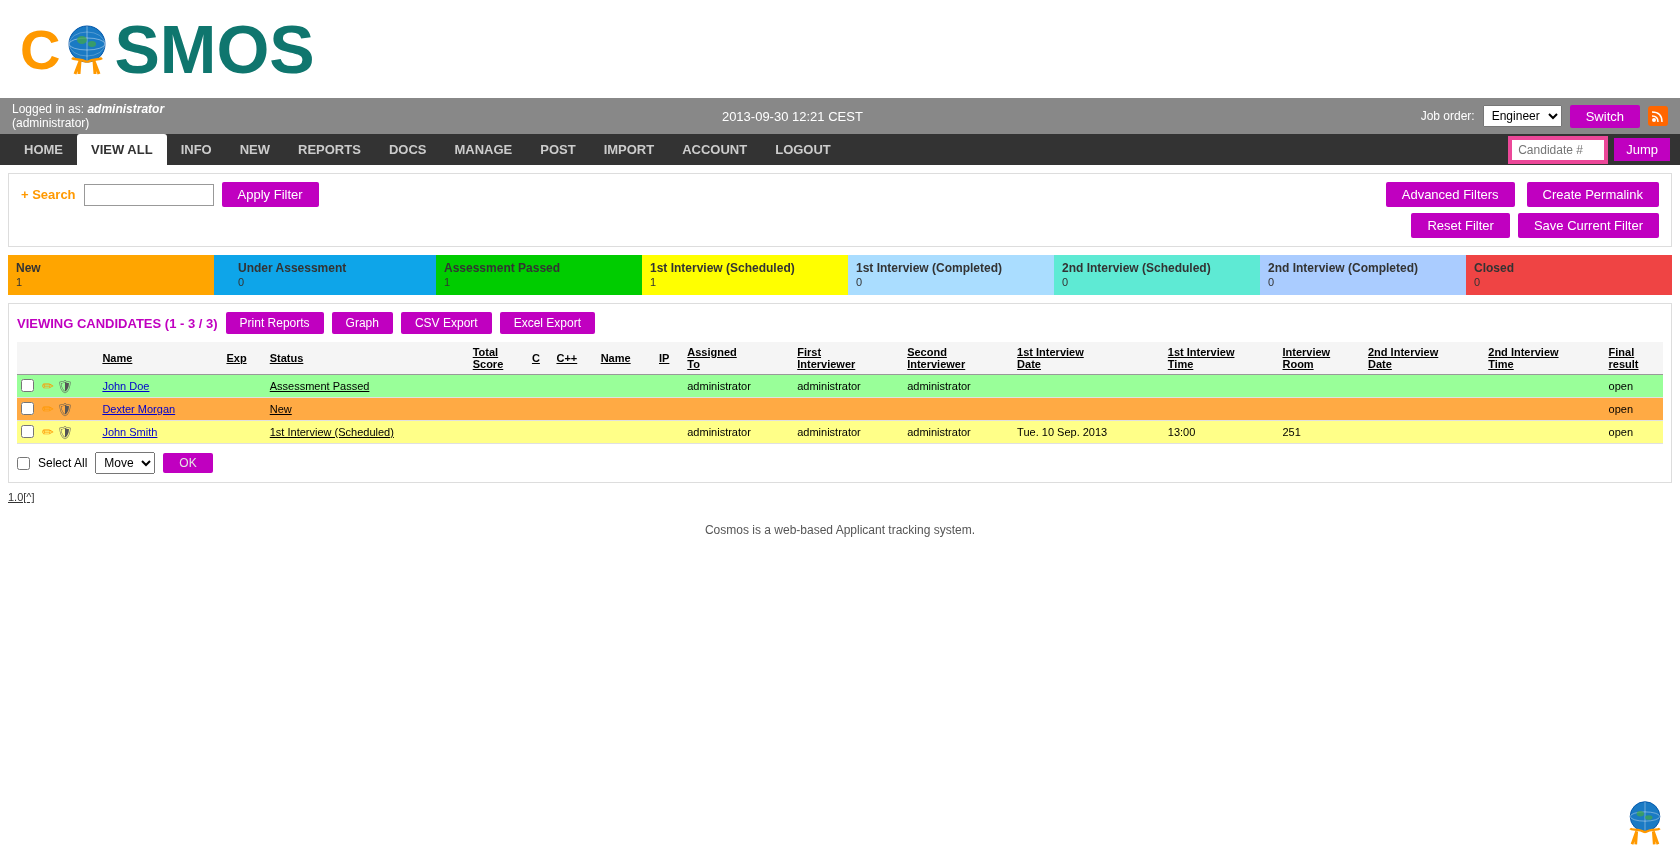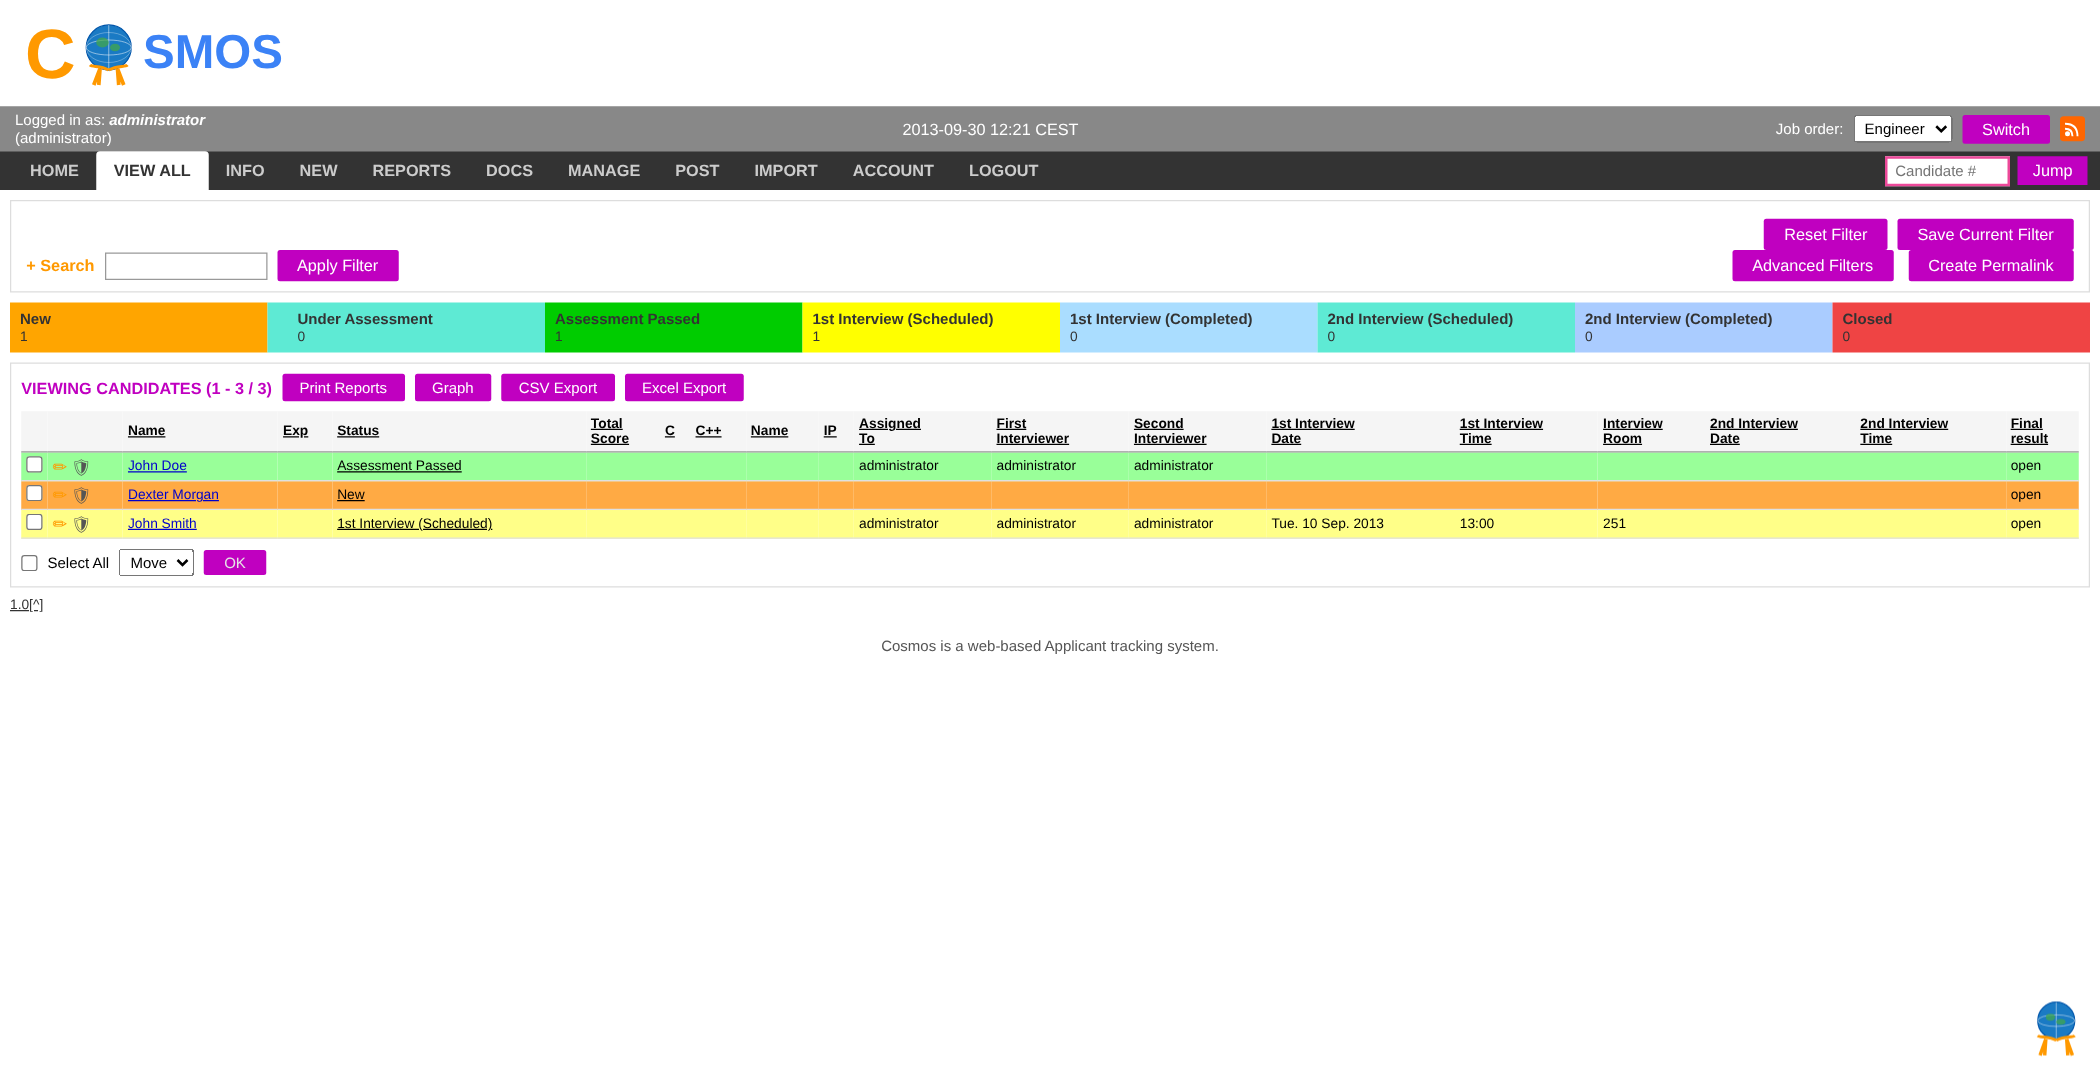--- a/index.html
+++ b/index.html
@@ -18,41 +18,41 @@
     .switch-btn { background: #c000c0; color: #fff; border: none; padding: 4px 16px; font-size: 13px; cursor: pointer; border-radius: 2px; }
     .job-order-label { color: #fff; }
     .job-order-select { padding: 2px 4px; font-size: 12px; }
     .rss-icon { width: 20px; height: 20px; background: #f60; border-radius: 3px; display: inline-flex; align-items: center; justify-content: center; color: #fff; font-size: 10px; }
 
     
     #nav-bar { background: #333; padding: 0 10px; display: flex; align-items: center; gap: 0; }
     .nav-item { color: #ccc; padding: 8px 14px; font-size: 13px; font-weight: bold; text-decoration: none; cursor: pointer; display: inline-block; }
     .nav-item.active { background: #fff; color: #333; border-radius: 3px 3px 0 0; }
     #nav-right { margin-left: auto; display: flex; align-items: center; gap: 6px; }
-    .candidate-input { width: 100px; padding: 3px 6px; font-size: 12px; border: 2px solid #ec4899; }
+    .candidate-input { width: 100px; padding: 3px 6px; font-size: 12px; border: 4px solid #ec4899; }
     .jump-btn { background: #c000c0; color: #fff; border: none; padding: 4px 12px; font-size: 13px; cursor: pointer; }
 
     
     #filter-area { border: 1px solid #ddd; margin: 8px; padding: 8px 12px; background: #fff; }
     #filter-row1 { display: flex; align-items: center; gap: 8px; }
     .search-label { color: #f90; font-weight: bold; font-size: 13px; cursor: pointer; }
     .search-input { border: 1px solid #999; padding: 3px 6px; width: 130px; font-size: 12px; }
     .apply-filter-btn { background: #c000c0; color: #fff; border: none; padding: 5px 16px; font-size: 13px; cursor: pointer; border-radius: 2px; }
     .advanced-filters-btn { background: #c000c0; color: #fff; border: none; padding: 5px 16px; font-size: 13px; cursor: pointer; border-radius: 2px; margin-left: auto; }
     .create-permalink-btn { background: #c000c0; color: #fff; border: none; padding: 5px 16px; font-size: 13px; cursor: pointer; border-radius: 2px; }
     #filter-row2 { display: flex; justify-content: flex-end; margin-top: 6px; gap: 8px; }
     .reset-filter-btn { background: #c000c0; color: #fff; border: none; padding: 5px 16px; font-size: 13px; cursor: pointer; border-radius: 2px; }
     .save-filter-btn { background: #c000c0; color: #fff; border: none; padding: 5px 16px; font-size: 13px; cursor: pointer; border-radius: 2px; }
 
     
     #pipeline { display: flex; margin: 8px; }
     .pipeline-stage { flex: 1; padding: 6px 8px; color: #333; font-size: 12px; font-weight: bold; position: relative; }
     .pipeline-stage .count { font-size: 11px; font-weight: normal; }
     .stage-new { background: #ffa500; }
-    .stage-under { background: #5eead4; padding-left: 24px; }
+    .stage-under { background: #0ea5e9; padding-left: 24px; }
     .stage-passed { background: #00cc00; }
     .stage-1st-sched { background: #ffff00; }
     .stage-1st-comp { background: #aaddff; }
     .stage-2nd-sched { background: #5eead4; }
     .stage-2nd-comp { background: #aaccff; }
     .stage-closed { background: #ef4444; }
 
     
     #candidates-area { margin: 8px; border: 1px solid #ddd; padding: 8px; }
     #candidates-header { display: flex; align-items: center; gap: 8px; margin-bottom: 8px; }
@@ -102,21 +102,21 @@
       <ellipse cx="27" cy="22" rx="18" ry="12" fill="none" stroke="#fff" stroke-width="0.8" opacity="0.3"></ellipse>
 
       <line x1="27" y1="4" x2="27" y2="40" stroke="#fff" stroke-width="0.8" opacity="0.5"></line>
 
       <ellipse cx="22" cy="18" rx="5" ry="4" fill="#4a4" opacity="0.7"></ellipse>
       <ellipse cx="32" cy="22" rx="4" ry="3" fill="#4a4" opacity="0.7"></ellipse>
 
       <path d="M20 39 L15 52 M20 39 L19 52 M34 39 L35 52 M34 39 L39 52" stroke="#f90" stroke-width="3" fill="none"></path>
       <path d="M27 40 C20 36 14 38 12 36 M27 40 C34 36 40 38 42 36" stroke="#f90" stroke-width="2.5" fill="none"></path>
     </svg>
-    <span style="font-size:38px;font-weight:bold;color:#3b82f6;font-family:Arial;">SMOS</span>
+    <span style="font-size:68px;font-weight:bold;color:#0f766e;font-family:Arial;">SMOS</span>
   </div>
 </div>
 
 <div id="info-bar">
   <div class="left">
     <span>Logged in as:</span>
     <em>administrator</em>
     <br>
     <span>(administrator)</span>
   </div>
@@ -149,30 +149,30 @@
   <a class="nav-item">IMPORT</a>
   <a class="nav-item">ACCOUNT</a>
   <a class="nav-item">LOGOUT</a>
   <div id="nav-right">
     <input class="candidate-input" placeholder="Candidate #" style="">
     <button class="jump-btn">Jump</button>
   </div>
 </div>
 
 <div id="filter-area">
-  <div id="filter-row2">
-    <button class="reset-filter-btn">Reset Filter</button>
-    <button class="save-filter-btn">Save Current Filter</button>
-  </div>
   <div id="filter-row1">
     <span class="search-label">+ Search</span>
     <input class="search-input" type="text" value="" style="">
     <button class="apply-filter-btn">Apply Filter</button>
     <button class="advanced-filters-btn">Advanced Filters</button>
     <button class="create-permalink-btn" style="margin-left:4px;">Create Permalink</button>
+  </div>
+  <div id="filter-row2">
+    <button class="reset-filter-btn">Reset Filter</button>
+    <button class="save-filter-btn">Save Current Filter</button>
   </div>
 </div>
 
 <div id="pipeline">
   <div class="pipeline-stage stage-new">
     <span>New</span><br>
     <span class="count">1</span>
   </div>
   <div class="pipeline-stage stage-under">
     <span>Under Assessment</span><br>

